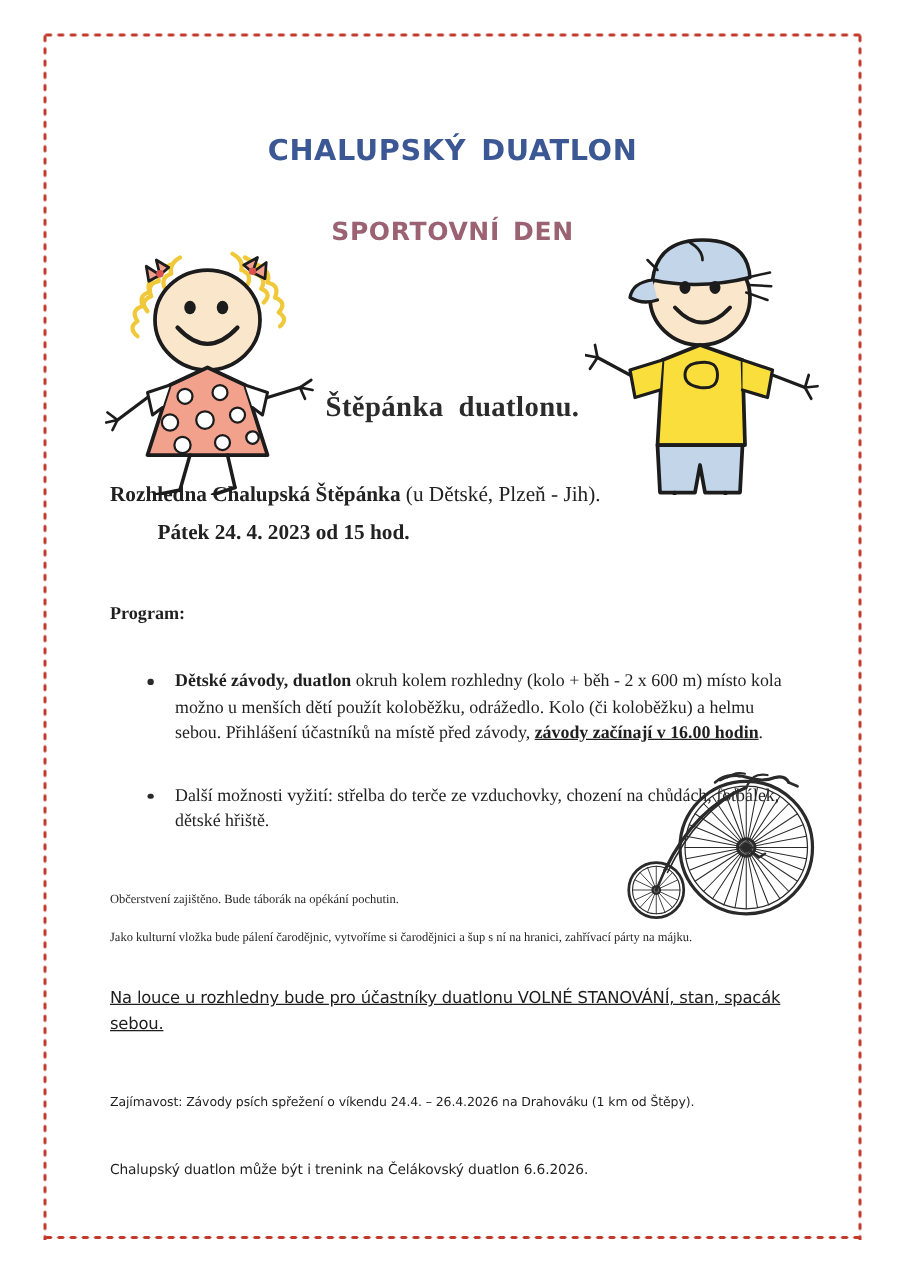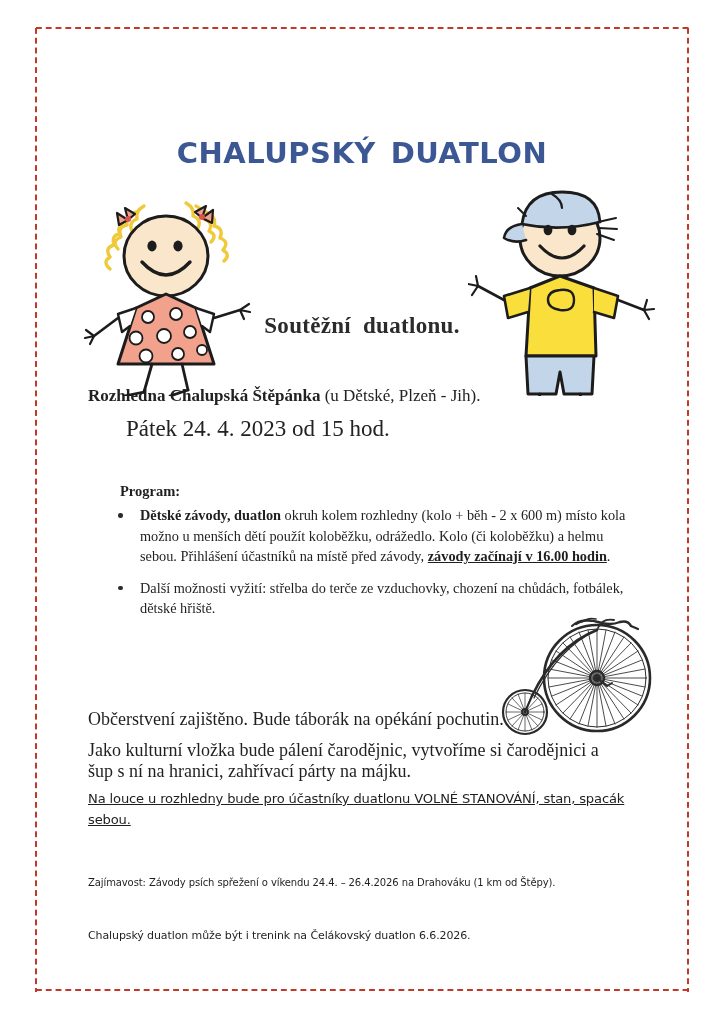--- a/index.html
+++ b/index.html
@@ -62,27 +62,26 @@
   }
 
   
   .title {
     position: absolute;
     left: 0; top: 93px;
     width: 724px;
     text-align: center;
     font-family: "DejaVu Sans", sans-serif;
     font-weight: bold;
-    font-size: 41px;
+    font-size: 33px;
     line-height: 48px;
     letter-spacing: 0.5px;
     color: #3c5894;
     font-variant: small-caps;
     text-transform: lowercase;
-    margin-top: 32px;
   }
   .subtitle {
     position: absolute;
     left: 0; top: 165px;
     width: 724px;
     text-align: center;
     font-family: "DejaVu Sans", sans-serif;
     font-weight: bold;
     font-size: 29px;
     line-height: 34px;
@@ -109,71 +108,71 @@
     left: 88px; top: 386px;
     font-family: "Liberation Serif", serif;
     font-size: 17px;
     color: #222;
   }
   .place-line b { font-weight: bold; }
   .date-line {
     position: absolute;
     left: 126px; top: 416px;
     font-family: "Liberation Serif", serif;
-    font-size: 23px;
-    font-weight: normal;
+    font-size: 17px;
+    font-weight: bold;
     color: #222;
   }
 
   
   .program-label {
     position: absolute;
     left: 88px; top: 483px;
     font-family: "Liberation Serif", serif;
     font-weight: bold;
     font-size: 14.5px;
     color: #1f1f1f;
-    margin-left: 32px;
   }
   .bullets {
     position: absolute;
     left: 112px; top: 505px;
     width: 528px;
     margin: 0;
     padding: 0;
     list-style: none;
     font-family: "Liberation Serif", serif;
     font-size: 14.3px;
     line-height: 20.5px;
     color: #1f1f1f;
   }
   .bullets li {
     position: relative;
     padding-left: 28px;
     margin-bottom: 11px;
     text-align: left;
+    margin-top: 30px;
   }
   .bullets li::before {
     content: "";
     position: absolute;
     left: 6px;
     top: 8px;
     width: 4.5px;
     height: 4.5px;
     background: #2a2a2a;
     border-radius: 50%;
   }
   .bullets b { font-weight: bold; }
   .bullets u.bold-u { font-weight: bold; text-decoration: underline; }
 
   
   .para {
     position: absolute;
     font-family: "Liberation Serif", serif;
-    font-size: 18px;
+    font-size: 10px;
     line-height: 21px;
     color: #1f1f1f;
     width: 540px;
     left: 88px;
   }
   .p-refresh { top: 709px; }
   .p-culture { top: 740px; }
   .p-camping {
     top: 788px;
     font-family: "DejaVu Sans", sans-serif;
@@ -211,23 +210,24 @@
   <div class="dotted-frame">
     <div class="dot-edge top"></div>
     <div class="dot-edge bottom"></div>
     <div class="dot-edge left"></div>
     <div class="dot-edge right"></div>
   </div>
 
   <div class="content">
 
     <div class="title">Chalupský duatlon</div>
+    <div class="subtitle">sportovní den</div>
 
     <div class="headline-mid">
-      <span>Soutěžní</span><span class="gap"></span><span>duatlonu.</span>
+      <span>Štěpánka</span><span class="gap"></span><span>duatlonu.</span>
     </div>
 
     <div class="place-line">
       <b>Rozhledna Chalupská Štěpánka</b><span> (u Dětské, Plzeň - Jih).</span>
     </div>
 
     <div class="date-line">Pátek 24.  4.  2023 od 15 hod.</div>
 
     <div class="program-label">Program:</div>
 

